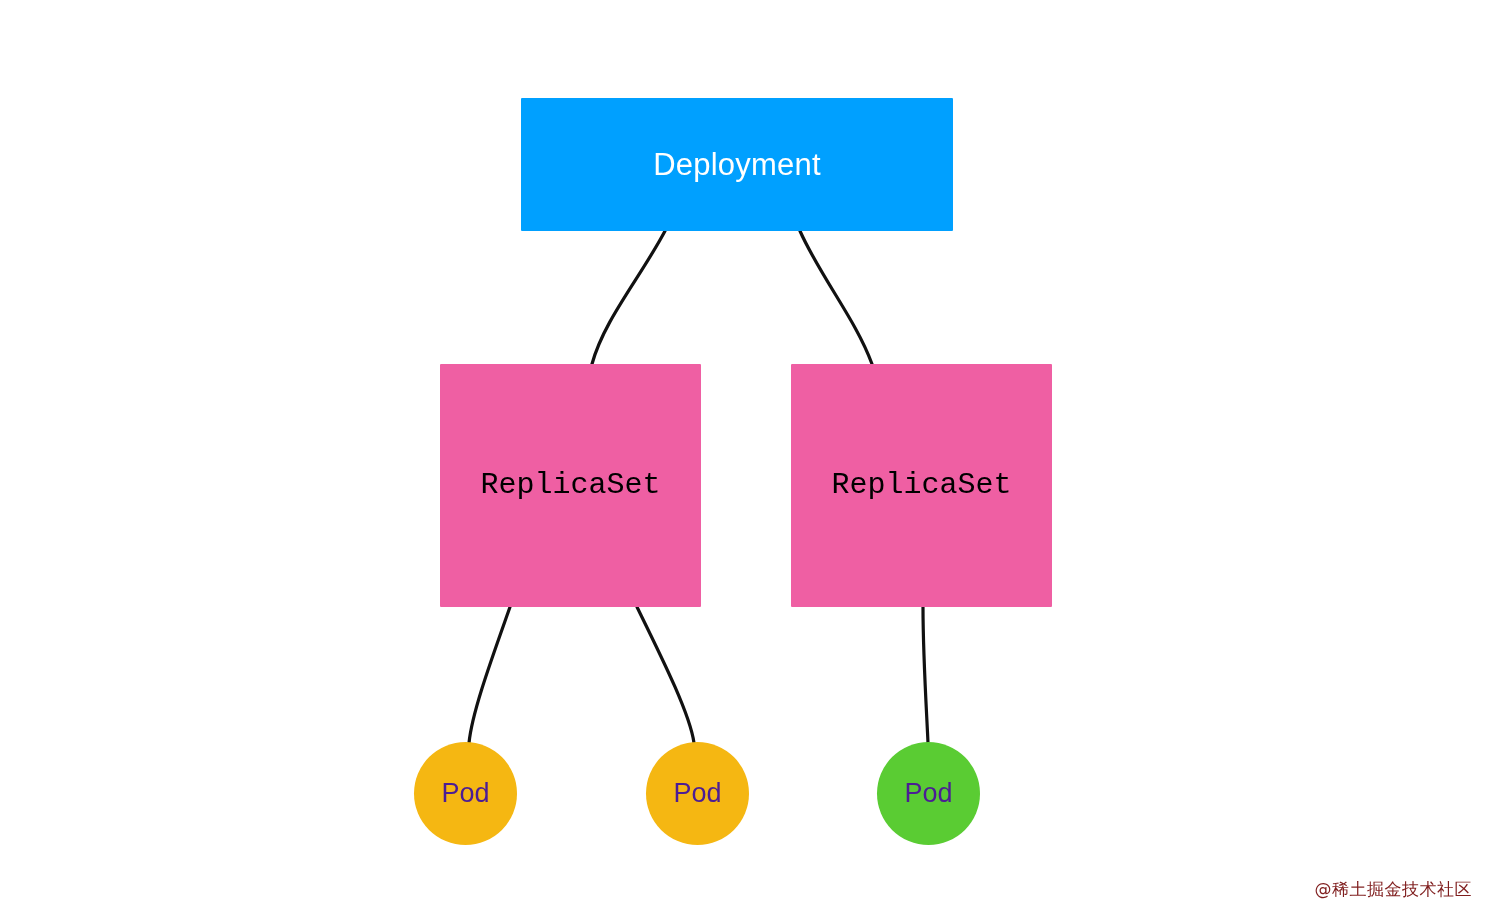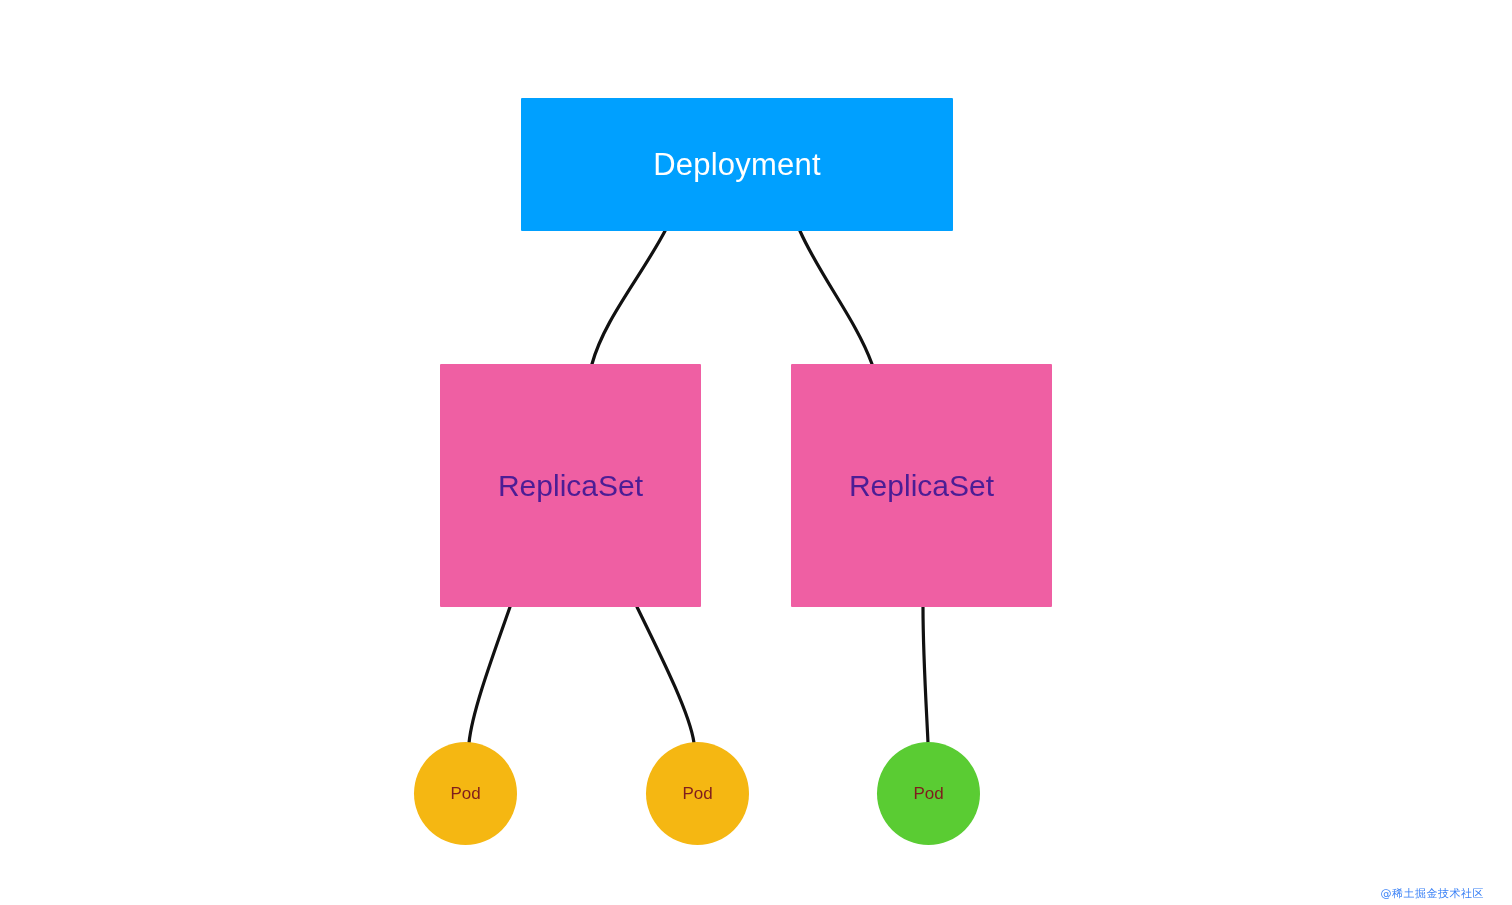--- a/index.html
+++ b/index.html
@@ -86,21 +86,22 @@
     top: 336px;
     width: 261px;
     height: 243px;
     background: #ef5fa3;
   }
 
   .rs-label {
     font-size: 30px;
     line-height: 43px;
     font-weight: 400;
-    color: #4c1d95;
+    color: #000000;
+    font-family: Liberation Mono, monospace;
   }
   .rs-label .rs-version {
     display: block;
     font-size: 30px;
   }
 
   #node-pod-1 {
     left: 414px;
     top: 714px;
     width: 103px;
@@ -115,33 +116,33 @@
     background: #f5b712;
   }
   #node-pod-3 {
     left: 877px;
     top: 714px;
     width: 103px;
     height: 103px;
     background: #5acc33;
   }
   .pod-label {
-    font-size: 17px;
+    font-size: 27px;
     font-weight: 400;
-    color: #7f1d1d;
+    color: #4c1d95;
   }
 
   
   #watermark {
     position: absolute;
-    right: 28px;
+    right: 40px;
     bottom: 32px;
     z-index: 3;
-    color: #3b82f6;
-    font-size: 11px;
+    color: #7f1d1d;
+    font-size: 17px;
     letter-spacing: 0.5px;
     font-family: "DejaVu Sans", "Liberation Sans", sans-serif;
     white-space: nowrap;
     user-select: none;
   }
 </style>
 </head>
 <body>
 
 <div id="canvas">

